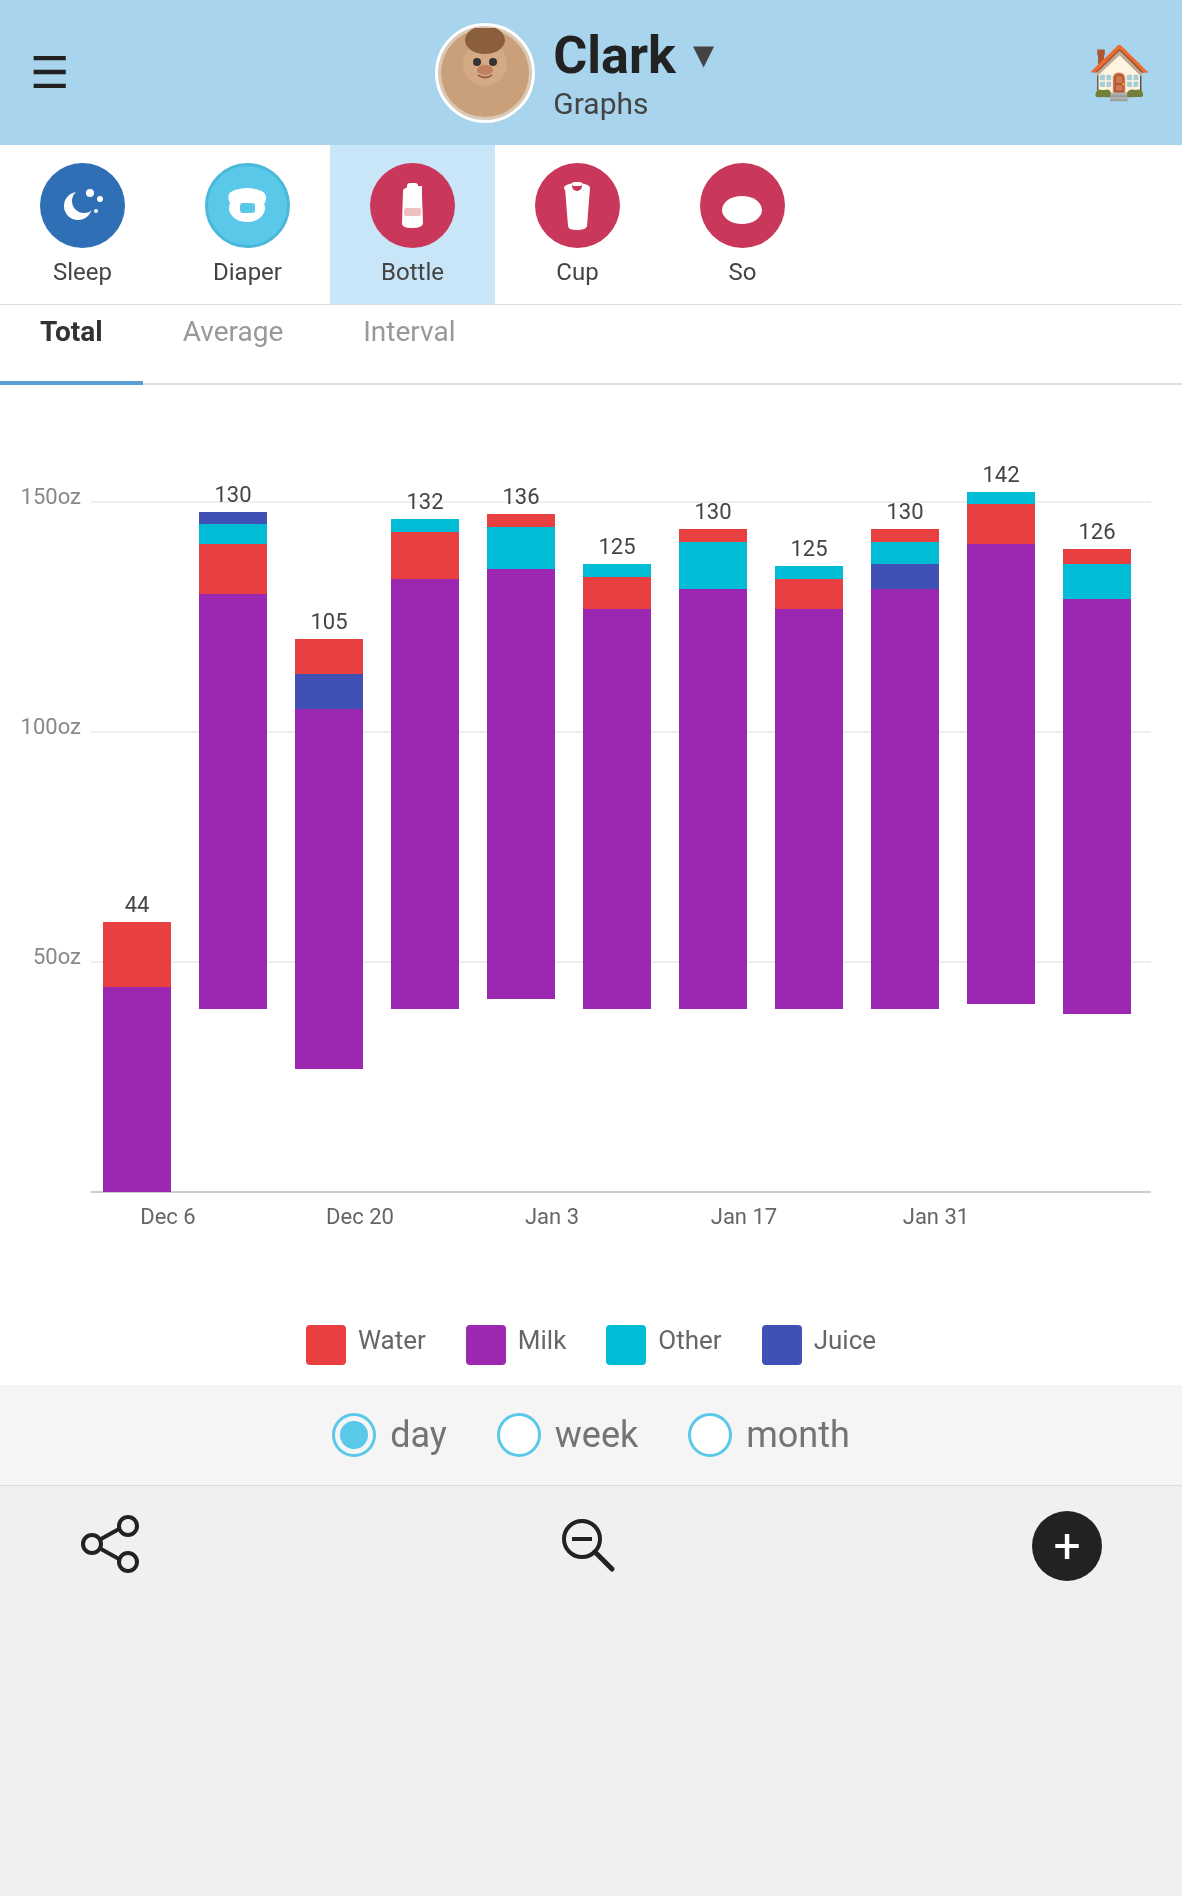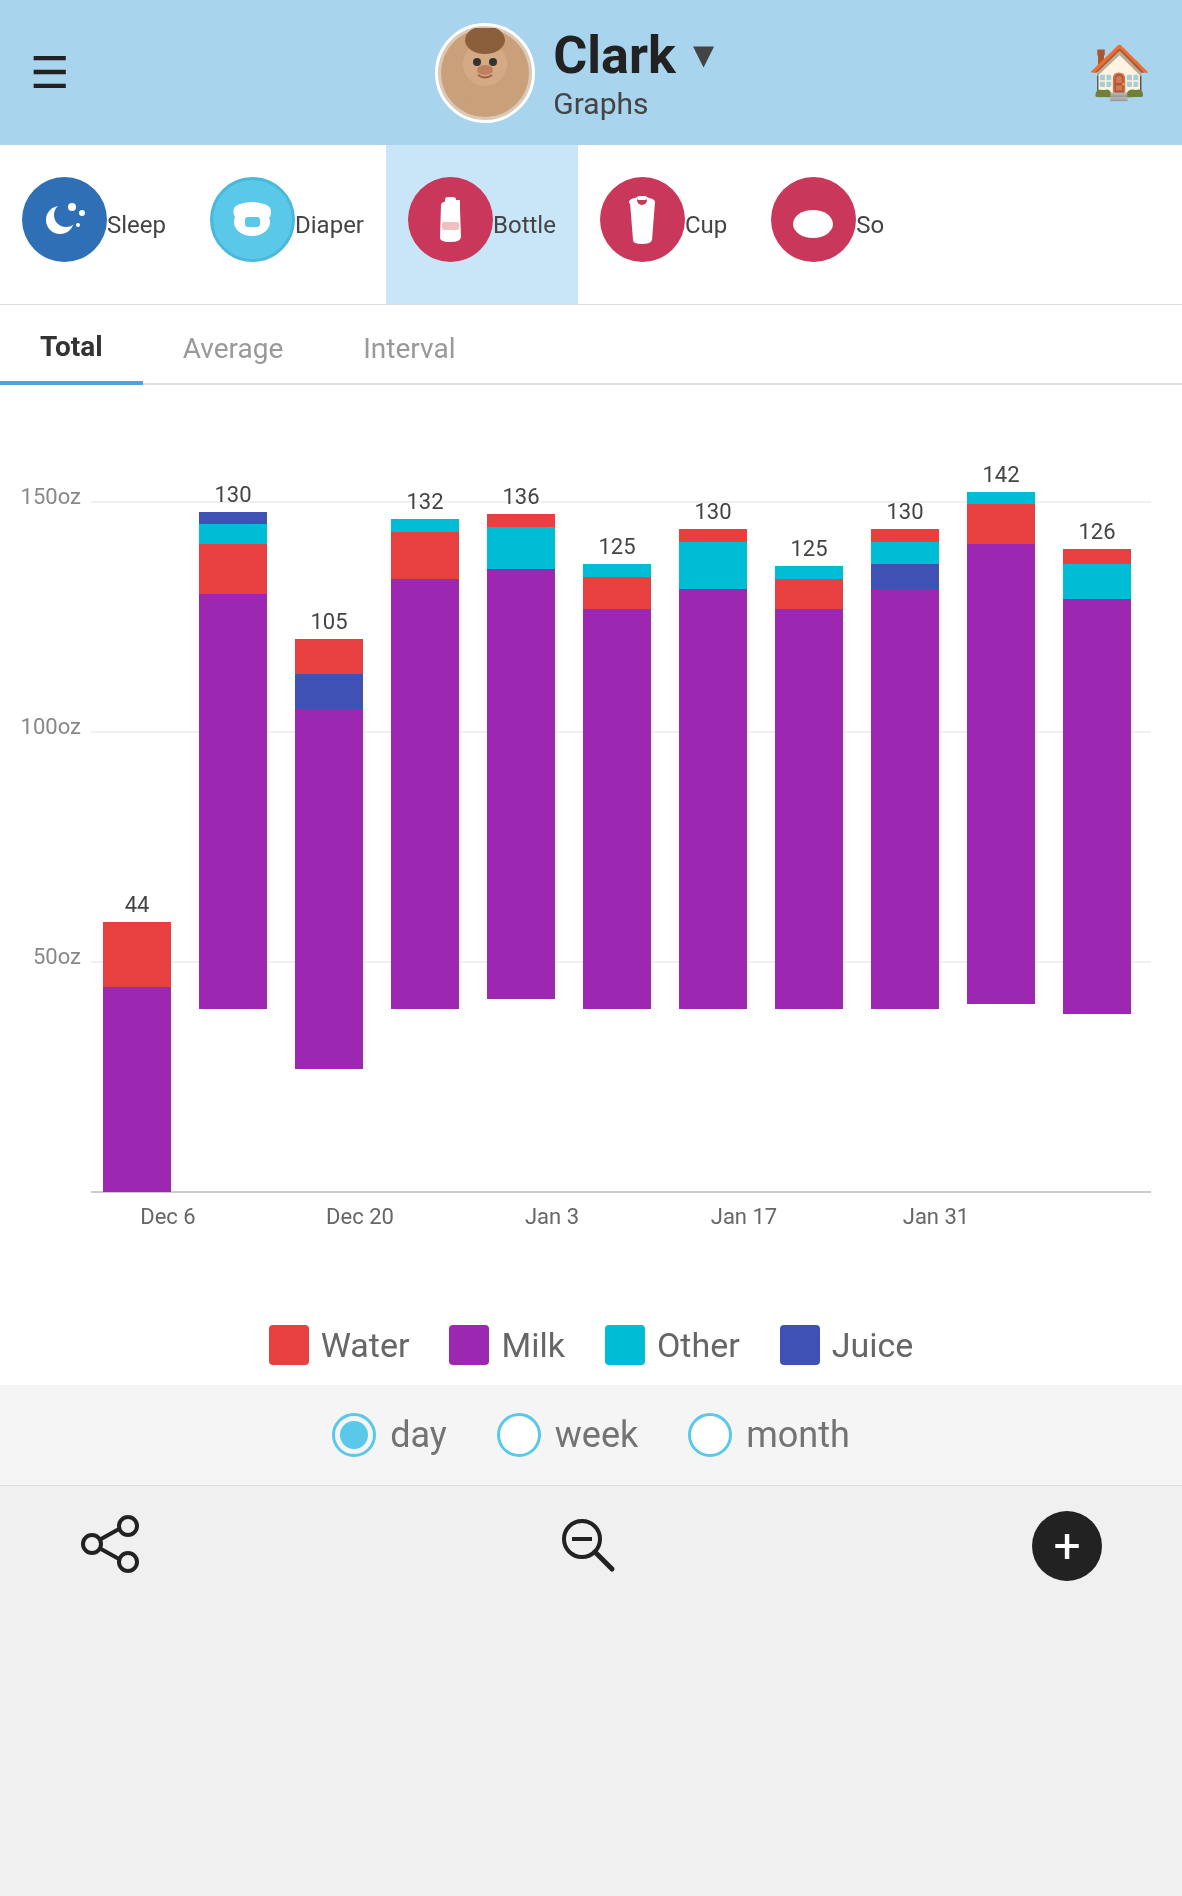--- a/index.html
+++ b/index.html
@@ -32,22 +32,22 @@
 
     
     .category-bar {
       background: white;
       display: flex;
       overflow-x: hidden;
       border-bottom: 1px solid #ddd;
       height: 160px;
     }
     .category-item {
-      display: flex; flex-direction: row; align-items: center; justify-content: center;
-      padding: 18px 22px;
+      display: flex; flex-direction: column; align-items: center; justify-content: center;
+      padding: 18px 40px;
       cursor: pointer;
       min-width: 155px;
     }
     .category-item.active { background: #c8e6f7; }
     .cat-icon-circle {
       width: 85px; height: 85px; border-radius: 50%;
       display: flex; align-items: center; justify-content: center;
       margin-bottom: 10px; font-size: 40px;
     }
     .cat-label { font-size: 24px; color: #444; }
@@ -57,21 +57,20 @@
     .potty-circle { background: #5ac8e8; border: 3px solid #4ab8d8; }
     .cup-circle { background: #c9385a; }
     .solid-circle { background: #c9385a; }
 
     
     .metric-bar {
       background: white;
       display: flex;
       border-bottom: 2px solid #e0e0e0;
       height: 80px;
-      align-items: flex-end;
     }
     .metric-tab {
       padding: 10px 40px 18px;
       font-size: 28px;
       cursor: pointer;
       color: #999;
     }
     .metric-tab.active {
       color: #333;
       font-weight: bold;
@@ -90,21 +89,21 @@
     
     .legend {
       background: white;
       display: flex;
       align-items: center;
       justify-content: center;
       gap: 40px;
       padding: 20px;
       height: 80px;
     }
-    .legend-item { display: flex; align-items: flex-start; gap: 12px; font-size: 34px; color: #666; }
+    .legend-item { display: flex; align-items: flex-start; gap: 12px; font-size: 26px; color: #666; }
     .legend-swatch { width: 40px; height: 40px; border-radius: 4px; }
 
     
     .time-selector {
       background: #f5f5f5;
       display: flex;
       align-items: center;
       justify-content: center;
       gap: 50px;
       height: 100px;

